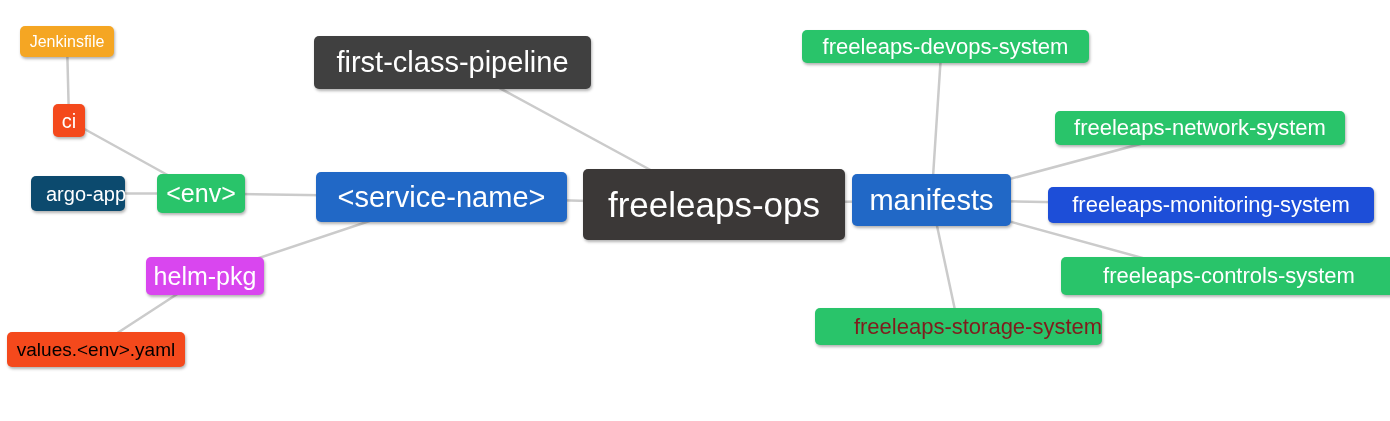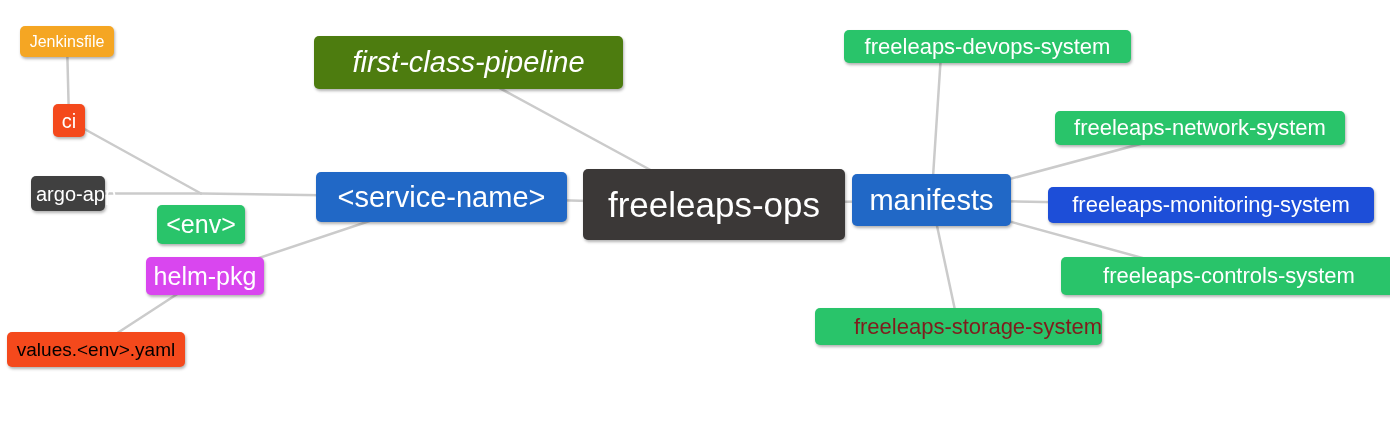--- a/index.html
+++ b/index.html
@@ -56,26 +56,26 @@
       <line x1="714" y1="204.5" x2="931.5" y2="200" stroke="#CBCBCB" stroke-width="2.5" stroke-linecap="round"></line>
       <line x1="931.5" y1="200" x2="941.5" y2="46.5" stroke="#CBCBCB" stroke-width="2.5" stroke-linecap="round"></line>
       <line x1="931.5" y1="200" x2="1200" y2="128" stroke="#CBCBCB" stroke-width="2.5" stroke-linecap="round"></line>
       <line x1="931.5" y1="200" x2="1211" y2="205" stroke="#CBCBCB" stroke-width="2.5" stroke-linecap="round"></line>
       <line x1="931.5" y1="200" x2="1208" y2="276" stroke="#CBCBCB" stroke-width="2.5" stroke-linecap="round"></line>
       <line x1="931.5" y1="200" x2="958.5" y2="326.5" stroke="#CBCBCB" stroke-width="2.5" stroke-linecap="round"></line>
     </svg>
 
 <div class="node" style="left: 20px; top: 26px; width: 94px; height: 31px; font-size: 16px; background: rgb(245, 166, 35); color: rgb(255, 255, 255);">Jenkinsfile</div>
     <div class="node" style="left: 53px; top: 104px; width: 32px; height: 33px; font-size: 20px; background: rgb(244, 73, 28); color: rgb(255, 255, 255);">ci</div>
-    <div class="node" style="left: 31px; top: 176px; width: 74px; height: 35px; font-size: 20px; background: #404040; color: rgb(255, 255, 255); padding-left: 16px;">argo-app</div>
-    <div class="node" style="left: 157px; top: 174px; width: 88px; height: 39px; font-size: 25px; background: rgb(41, 196, 106); color: rgb(255, 255, 255); margin-top: 31px;">&lt;env&gt;</div>
+    <div class="node" style="left: 31px; top: 176px; width: 94px; height: 35px; font-size: 20px; background: #0c4a6e; color: rgb(255, 255, 255); padding-left: 16px;">argo-app</div>
+    <div class="node" style="left: 157px; top: 174px; width: 88px; height: 39px; font-size: 25px; background: rgb(41, 196, 106); color: rgb(255, 255, 255);">&lt;env&gt;</div>
     <div class="node" style="left: 146px; top: 257px; width: 118px; height: 38px; font-size: 25px; background: #d946ef; color: rgb(255, 255, 255);">helm-pkg</div>
     <div class="node" style="left: 7px; top: 332px; width: 178px; height: 35px; font-size: 19px; background: rgb(244, 73, 28); color: #000000;">values.&lt;env&gt;.yaml</div>
-    <div class="node" style="left: 314px; top: 36px; width: 309px; height: 53px; font-size: 29px; background: #4d7c0f; color: rgb(255, 255, 255); font-style: italic;">first-class-pipeline</div>
+    <div class="node" style="left: 314px; top: 36px; width: 277px; height: 53px; font-size: 29px; background: #404040; color: rgb(255, 255, 255);">first-class-pipeline</div>
     <div class="node" style="left: 316px; top: 172px; width: 251px; height: 50px; font-size: 29px; background: rgb(33, 104, 198); color: rgb(255, 255, 255);">&lt;service-name&gt;</div>
     <div class="node" style="left: 583px; top: 169px; width: 262px; height: 71px; font-size: 35px; background: rgb(59, 56, 55); color: rgb(255, 255, 255);">freeleaps-ops</div>
     <div class="node" style="left: 852px; top: 174px; width: 159px; height: 52px; font-size: 29px; background: rgb(33, 104, 198); color: rgb(255, 255, 255);">manifests</div>
-    <div class="node" style="left: 844px; top: 30px; width: 287px; height: 33px; font-size: 22px; background: rgb(41, 196, 106); color: rgb(255, 255, 255);">freeleaps-devops-system</div>
+    <div class="node" style="left: 802px; top: 30px; width: 287px; height: 33px; font-size: 22px; background: rgb(41, 196, 106); color: rgb(255, 255, 255);">freeleaps-devops-system</div>
     <div class="node" style="left: 1055px; top: 111px; width: 290px; height: 34px; font-size: 22px; background: rgb(41, 196, 106); color: rgb(255, 255, 255);">freeleaps-network-system</div>
     <div class="node" style="left: 1048px; top: 187px; width: 326px; height: 36px; font-size: 22px; background: #1d4ed8; color: rgb(255, 255, 255);">freeleaps-monitoring-system</div>
     <div class="node" style="left: 1061px; top: 257px; width: 336px; height: 38px; font-size: 22px; background: rgb(41, 196, 106); color: rgb(255, 255, 255);">freeleaps-controls-system</div>
     <div class="node" style="left: 815px; top: 308px; width: 287px; height: 37px; font-size: 22px; background: rgb(41, 196, 106); color: #7f1d1d; padding-left: 39px;">freeleaps-storage-system</div>
   </div>
 
 </body></html>

